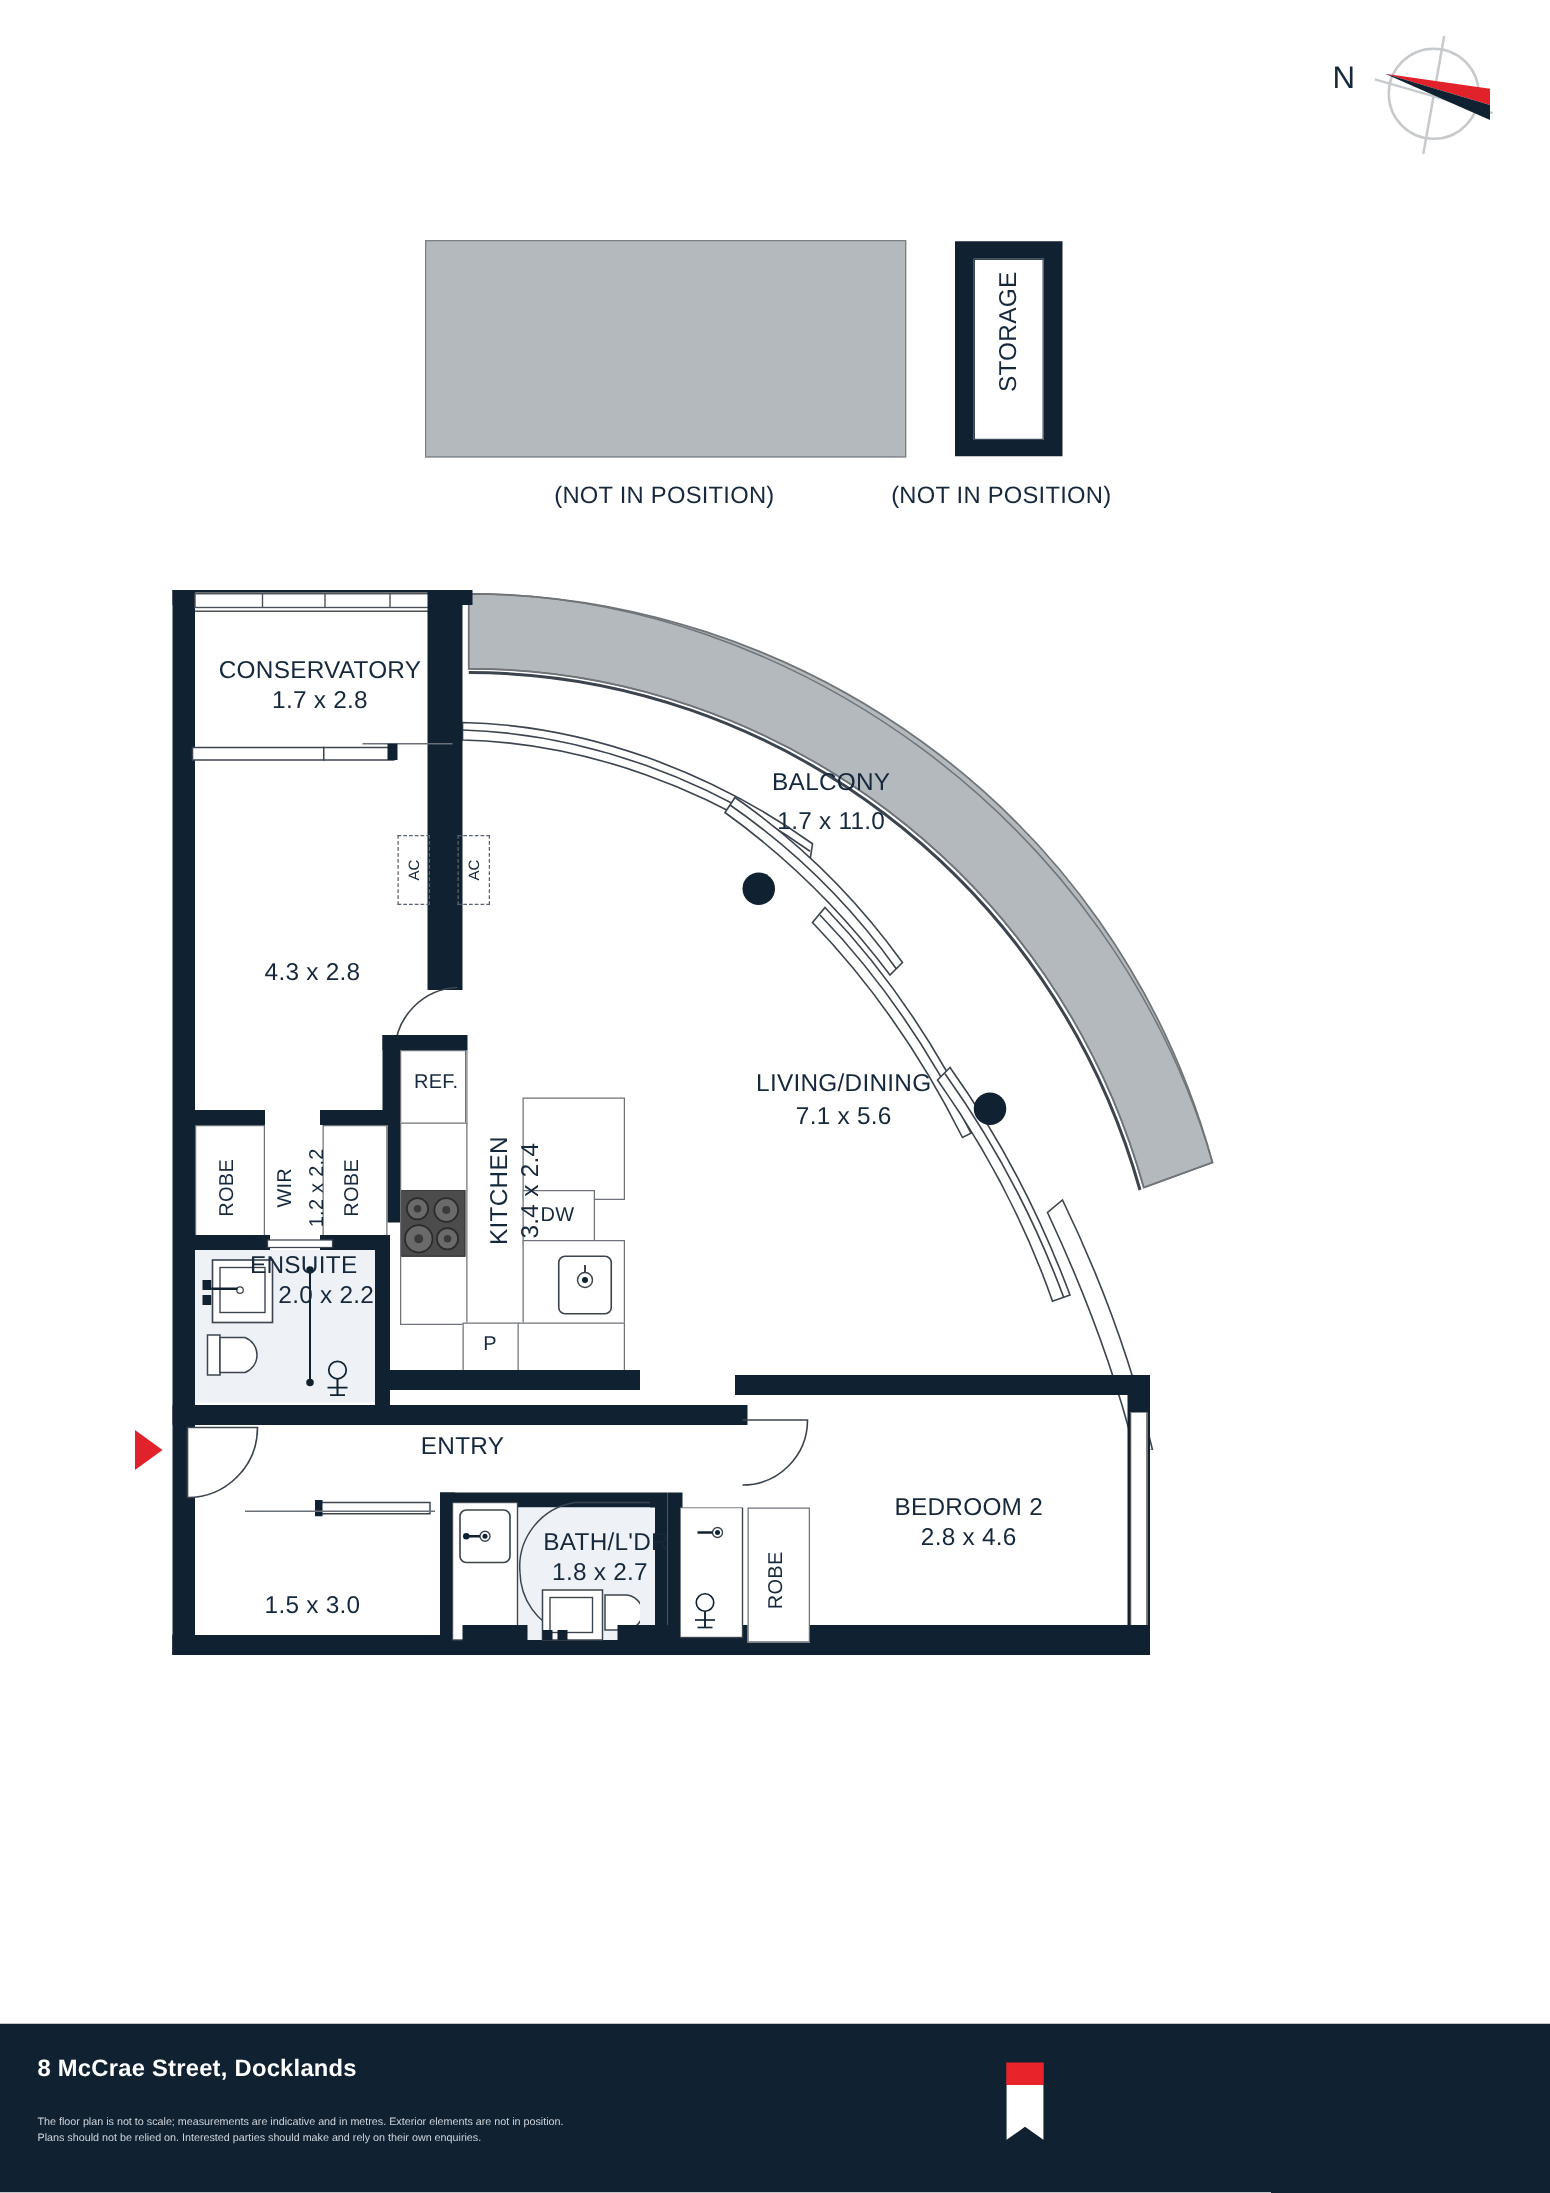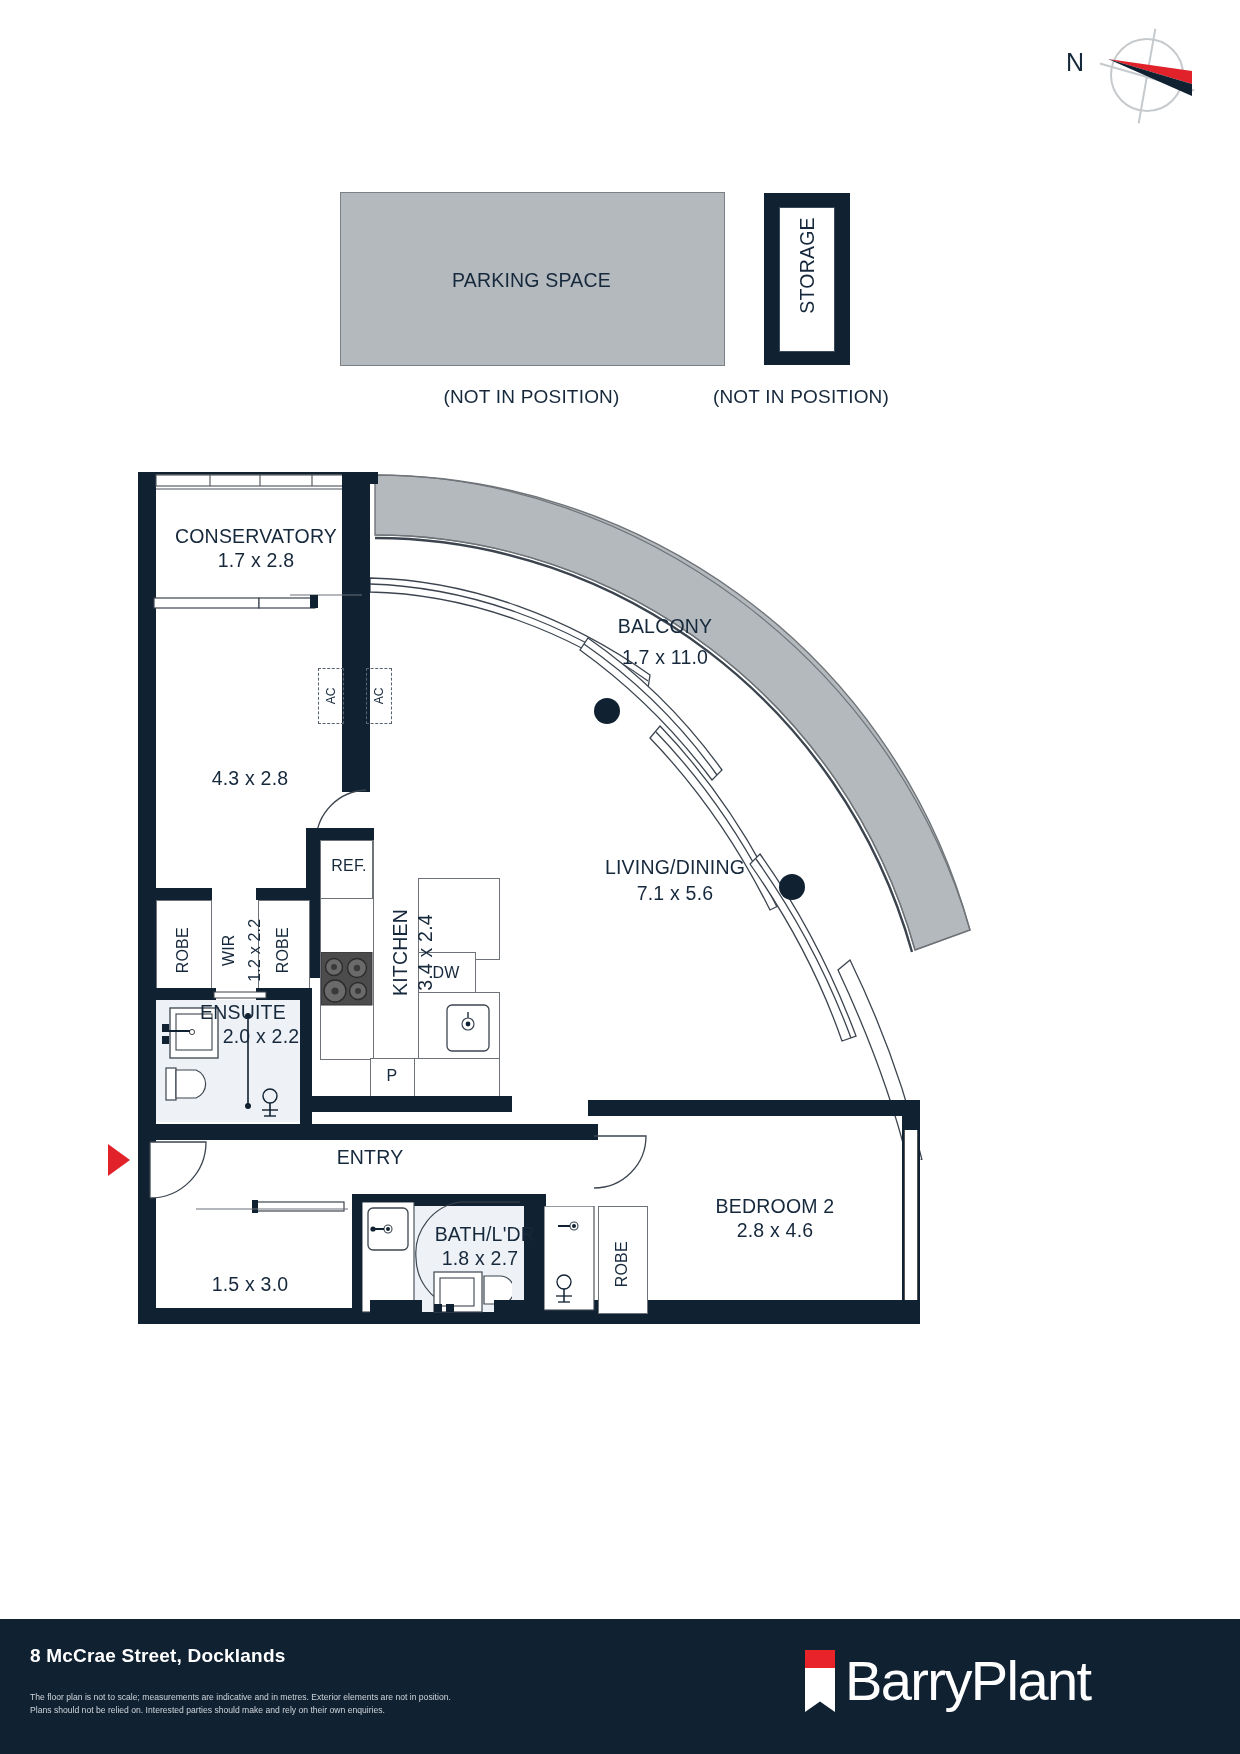--- a/index.html
+++ b/index.html
@@ -63,21 +63,20 @@
     <div class="vline"></div>
     <div class="hline"></div>
     <svg width="108" height="110">
       <polygon points="16,35 100,60 100,47" fill="#e2222a"></polygon>
       <polygon points="16,35 100,60 100,72" fill="#102132"></polygon>
     </svg>
     <div class="nlabel">N</div>
   </div>
 
   <div class="grey" id="parking"></div>
-  <div class="lbl" id="parking-label">PARKING SPACE</div>
   <div class="lbl" id="parking-note">(NOT IN POSITION)</div>
 
   <div id="storage-outer"></div>
   <div id="storage-inner"></div>
   <div class="lbl" id="storage-label">STORAGE</div>
   <div class="lbl" id="storage-note">(NOT IN POSITION)</div>
 
   <div class="abs" id="plan" style="left:0;top:0;width:1240px;height:1480px;">
 
     <svg class="abs" style="left:330px;top:460px;" width="670" height="700">
@@ -341,16 +340,15 @@
 
   <div id="footer"></div>
   <div id="footer-address">8 McCrae Street, Docklands</div>
   <div id="footer-disc1">The floor plan is not to scale; measurements are indicative and in metres. Exterior elements are not in position.</div>
   <div id="footer-disc2">Plans should not be relied on. Interested parties should make and rely on their own enquiries.</div>
   <div id="brand">
     <div class="bookmark">
       <div class="red"></div>
       <div class="wht"></div>
     </div>
-    <div class="wordmark">BarryPlant</div>
   </div>
 
 </div>
 
 </body></html>

